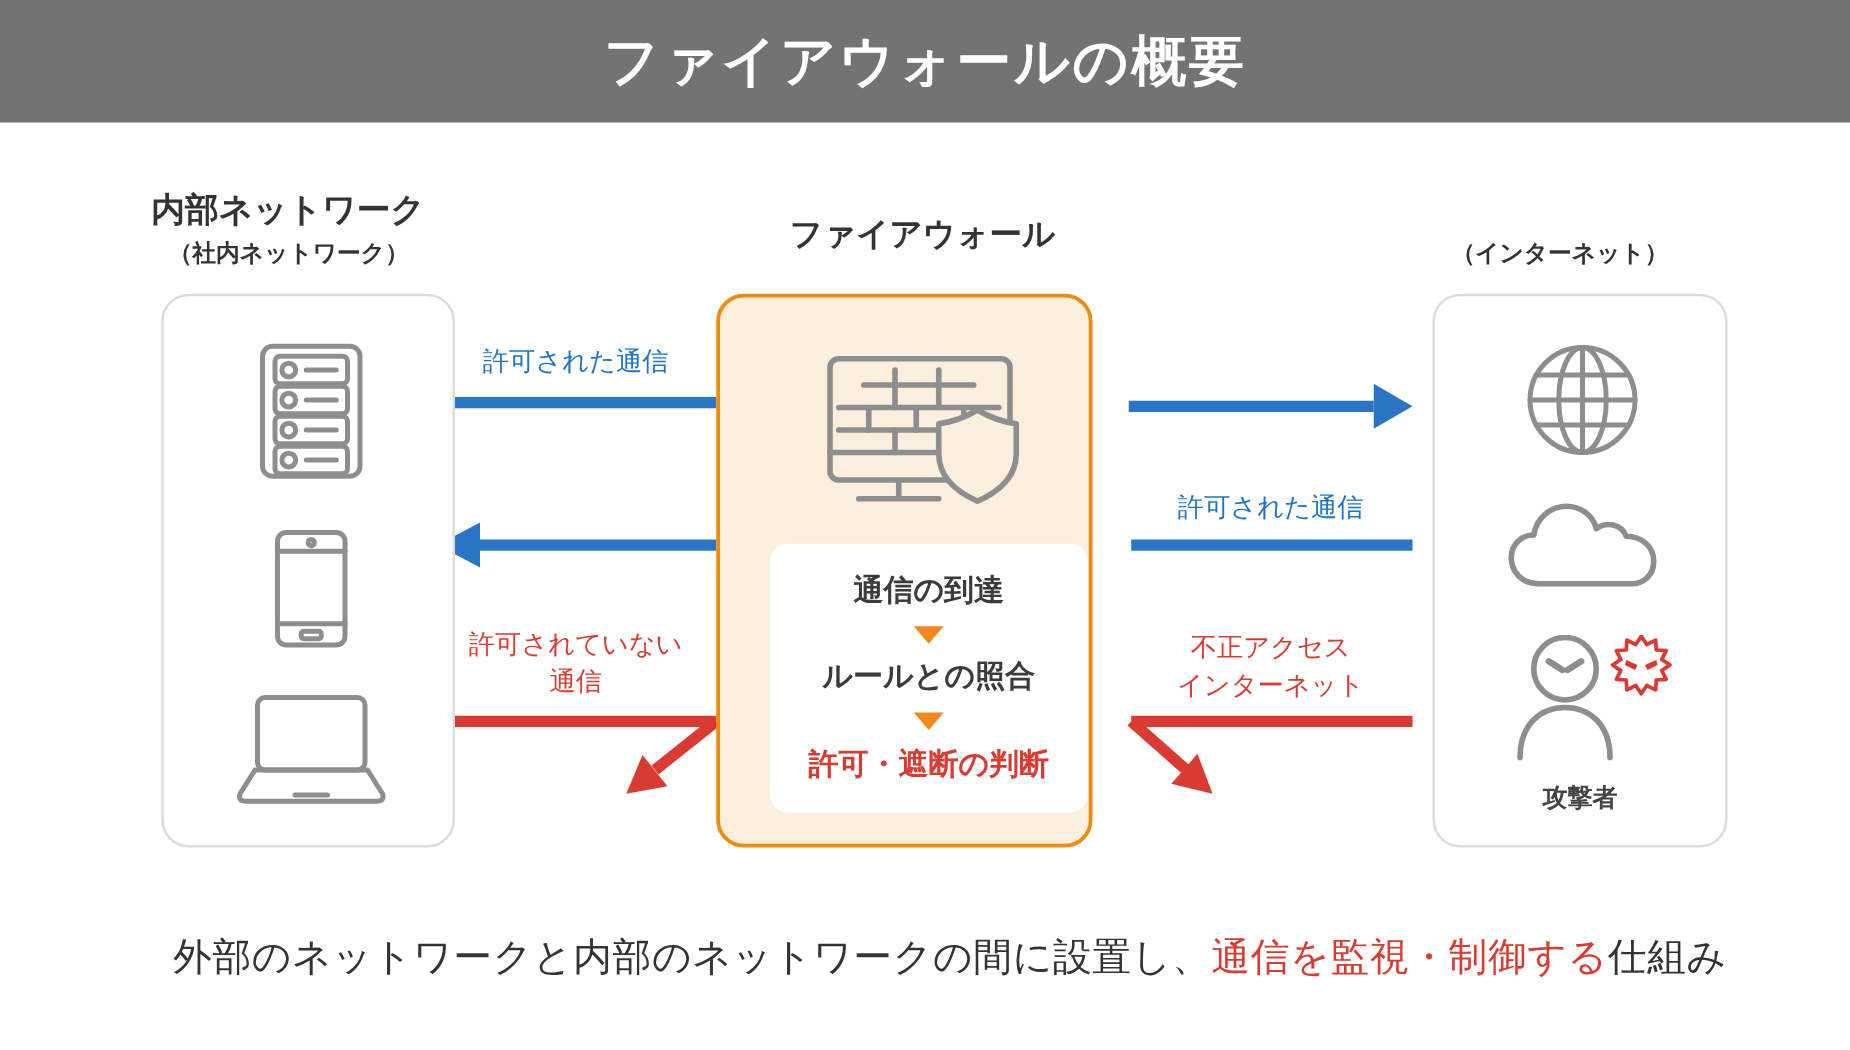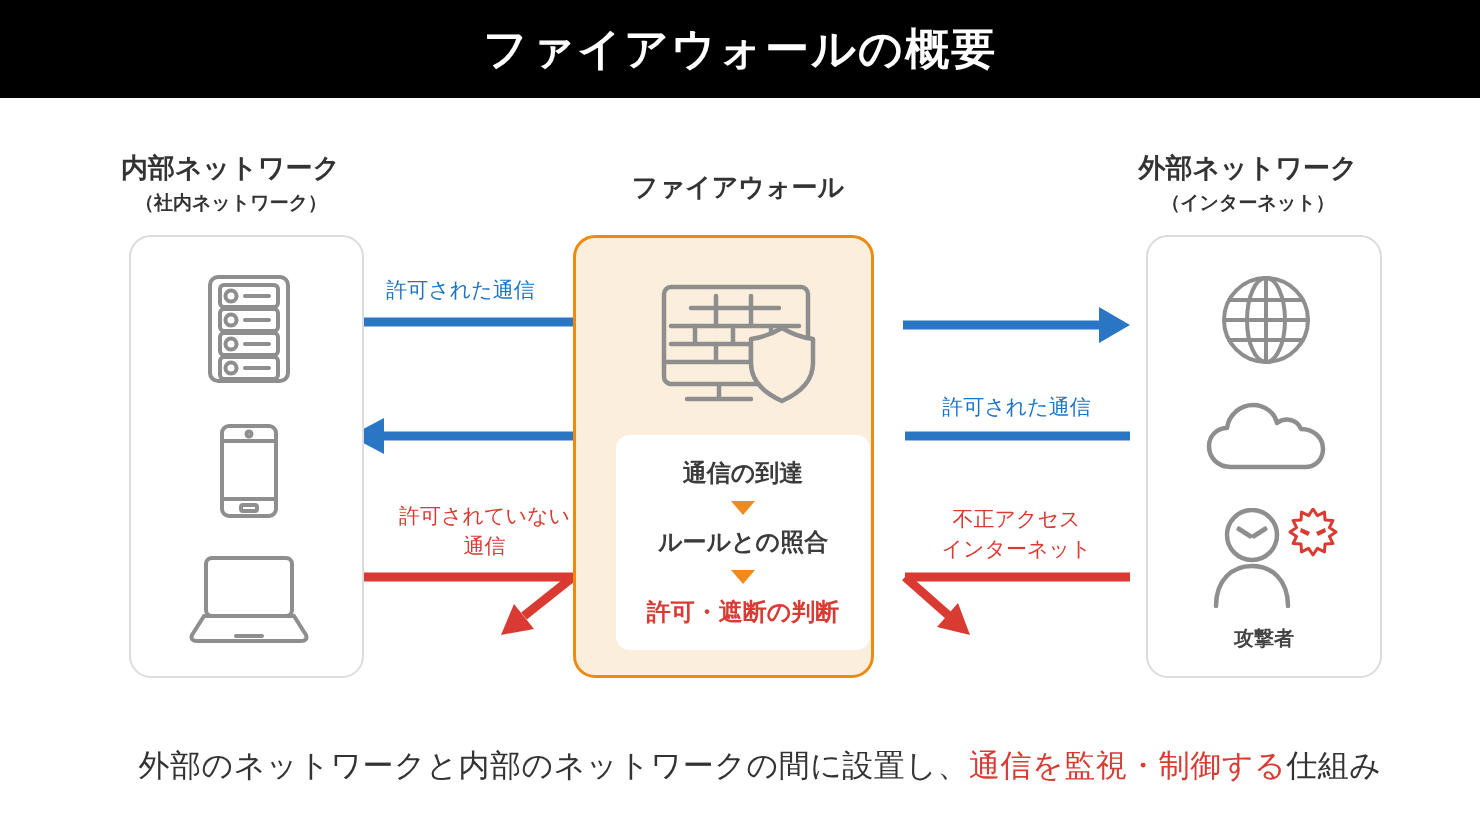--- a/index.html
+++ b/index.html
@@ -1,21 +1,21 @@
 <!DOCTYPE html>
 <html><head>
 <meta charset="utf-8">
 <style>
   * { margin:0; padding:0; box-sizing:border-box; }
   html,body { background:#ffffff; }
   body { font-family:"Liberation Sans","DejaVu Sans",sans-serif; }
   .canvas { position:relative; width:1480px; height:840px; background:#ffffff; overflow:hidden; }
 
   
-  .banner { position:absolute; left:0; top:0; width:1480px; height:98px; background:#000000;
+  .banner { position:absolute; left:0; top:0; width:1480px; height:98px; background:#737373;
             display:flex; align-items:center; justify-content:center; }
   .banner h1 { color:#ffffff; font-size:44px; font-weight:700; letter-spacing:2px; }
 
   
   .col-title { position:absolute; text-align:center; font-weight:700; color:#333333; }
   .t-main   { font-size:27px; top:150px; }
   .t-sub    { font-size:19px; top:190px; }
   .t-fw     { font-size:26px; top:170px; }
 
   
@@ -159,21 +159,20 @@
 
     <div class="inner-panel">
       <div class="step">通信の到達</div>
       <div class="tri-down"></div>
       <div class="step">ルールとの照合</div>
       <div class="tri-down"></div>
       <div class="step step-deny">許可・遮断の判断</div>
     </div>
   </div>
 
-  <div class="col-title t-main" style="left:1130px;width:236px;">外部ネットワーク</div>
   <div class="col-title t-sub" style="left:1113px;width:270px;">（インターネット）</div>
 
   <div class="net-box box-external">
     <span class="icon" style="left:72px;top:37px;">
       <svg class="stroke-icon" width="92" height="92" viewBox="0 0 92 92">
         <circle cx="46" cy="46" r="42"></circle>
         <ellipse cx="46" cy="46" rx="19" ry="42"></ellipse>
         <line x1="46" y1="4" x2="46" y2="88"></line>
         <line x1="9" y1="26" x2="83" y2="26"></line>
         <line x1="4" y1="46" x2="88" y2="46"></line>
@@ -200,21 +199,21 @@
           <path d="M13 20 L22 24 L20 28 L12 24 Z" fill="#D93B33"></path>
           <path d="M37 20 L28 24 L30 28 L38 24 Z" fill="#D93B33"></path>
         </g>
       </svg>
     </span>
     <div class="attacker-label">攻撃者</div>
   </div>
 
   <div class="arrow-label lbl-blue" style="left:348px;top:275px;width:225px;">許可された通信</div>
   <div class="arrow-label lbl-blue" style="left:903px;top:392px;width:227px;">許可された通信</div>
-  <div class="arrow-label lbl-red" style="left:348px;top:501px;width:225px;margin-left:24px;">許可されていない
+  <div class="arrow-label lbl-red" style="left:348px;top:501px;width:225px;">許可されていない
 通信</div>
   <div class="arrow-label lbl-red" style="left:903px;top:504px;width:227px;">不正アクセス
 インターネット</div>
 
   <div class="caption">
     <span>外部のネットワークと内部のネットワークの間に設置し、</span><span class="hl">通信を監視・制御する</span><span>仕組み</span>
   </div>
 
 </div>
 

